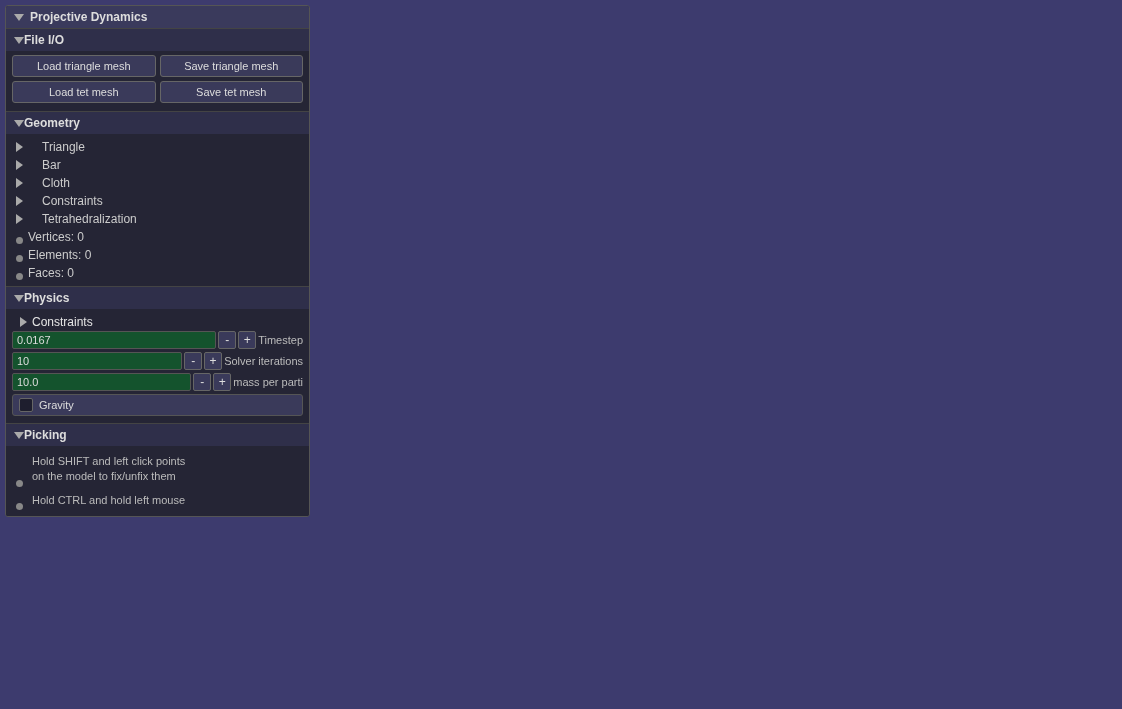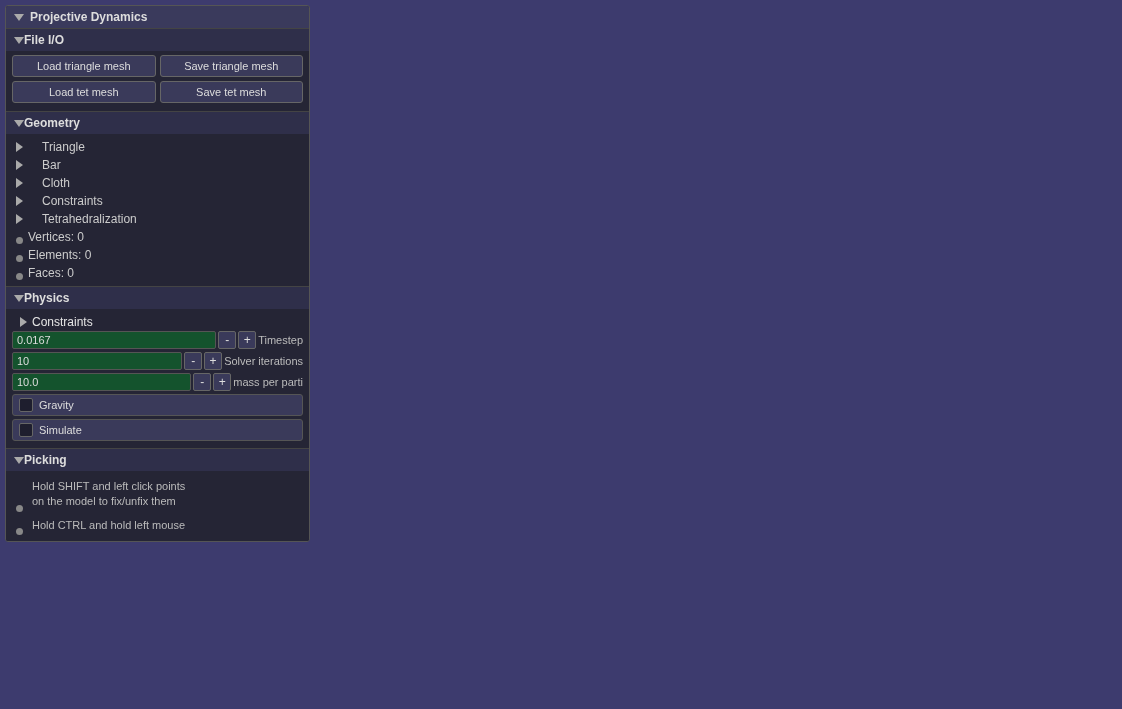--- a/index.html
+++ b/index.html
@@ -301,24 +301,20 @@
         <div class="pm-btn">-</div>
         <div class="pm-btn">+</div>
         <span class="param-label">mass per parti</span>
       </div>
 
       <div class="toggle-btn">
         <div class="toggle-box"></div>
         <span>Gravity</span>
       </div>
 
-      <div class="toggle-btn">
-        <div class="toggle-box"></div>
-        <span>Simulate</span>
-      </div>
     </div>
   </div>
 
   <div class="section">
     <div class="section-header">
       <span class="triangle-icon tri-down"></span>
       <span>Picking</span>
     </div>
     <div class="section-content">
       <div class="bullet-item">

